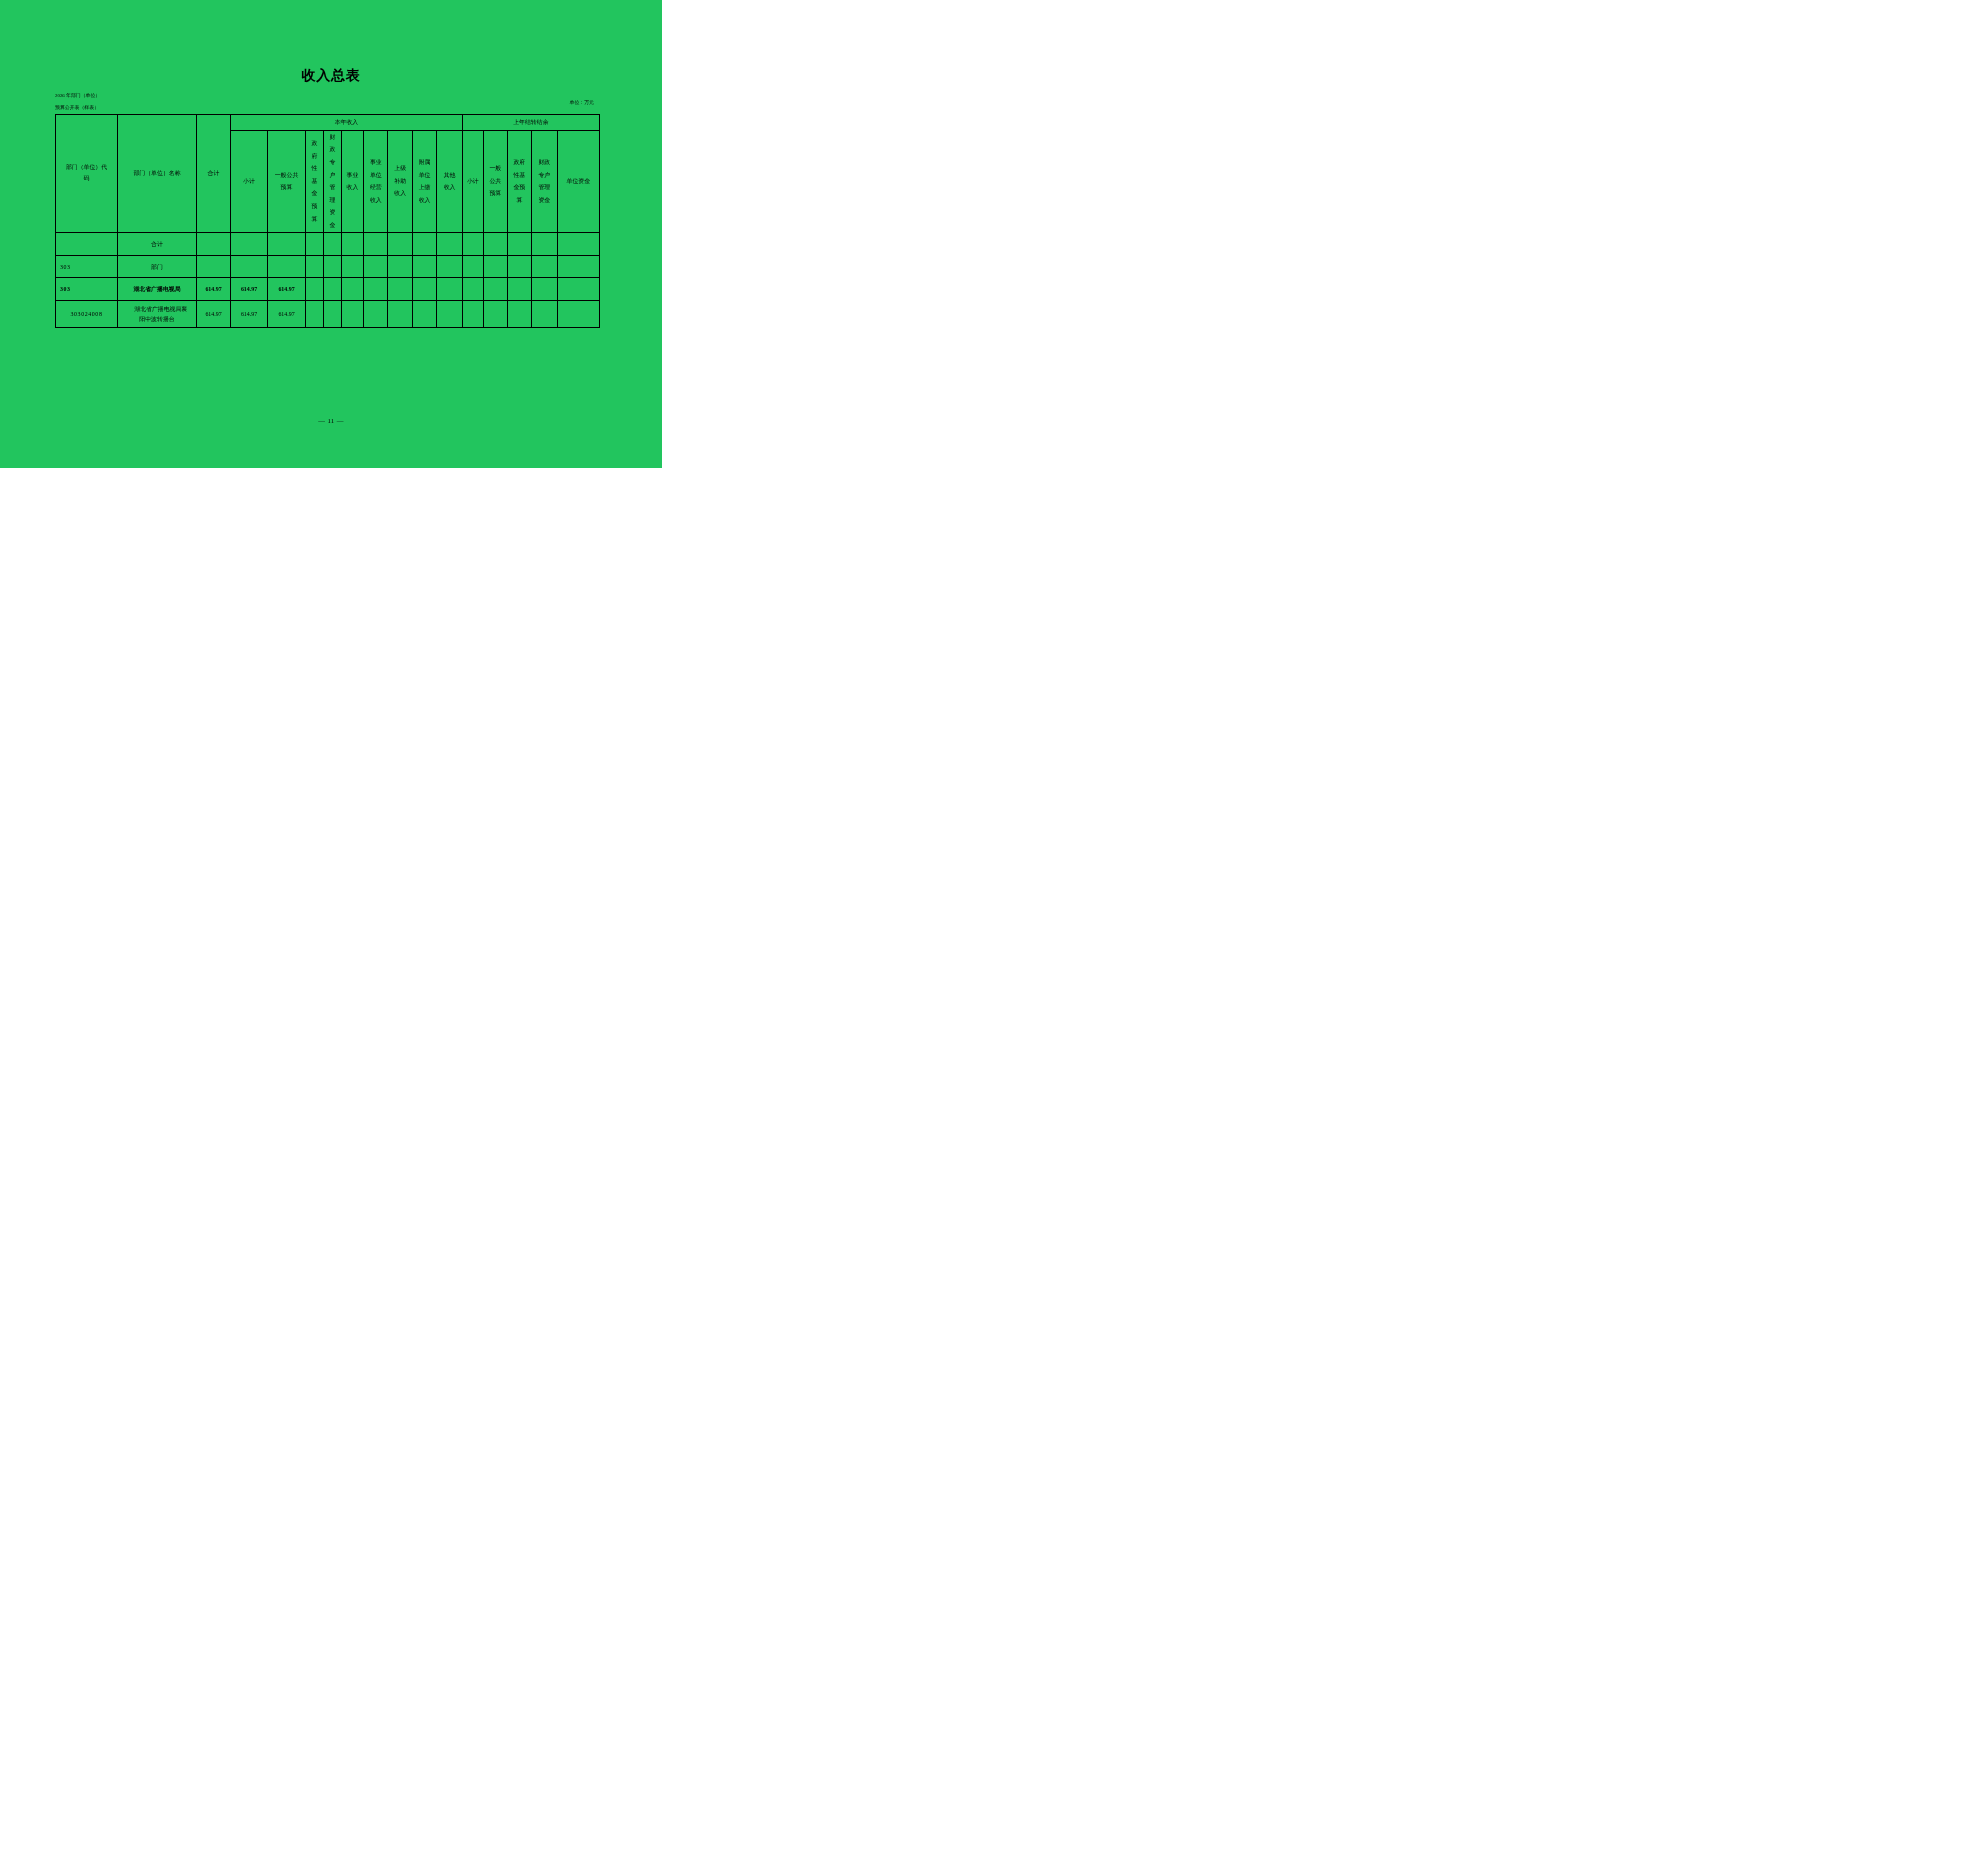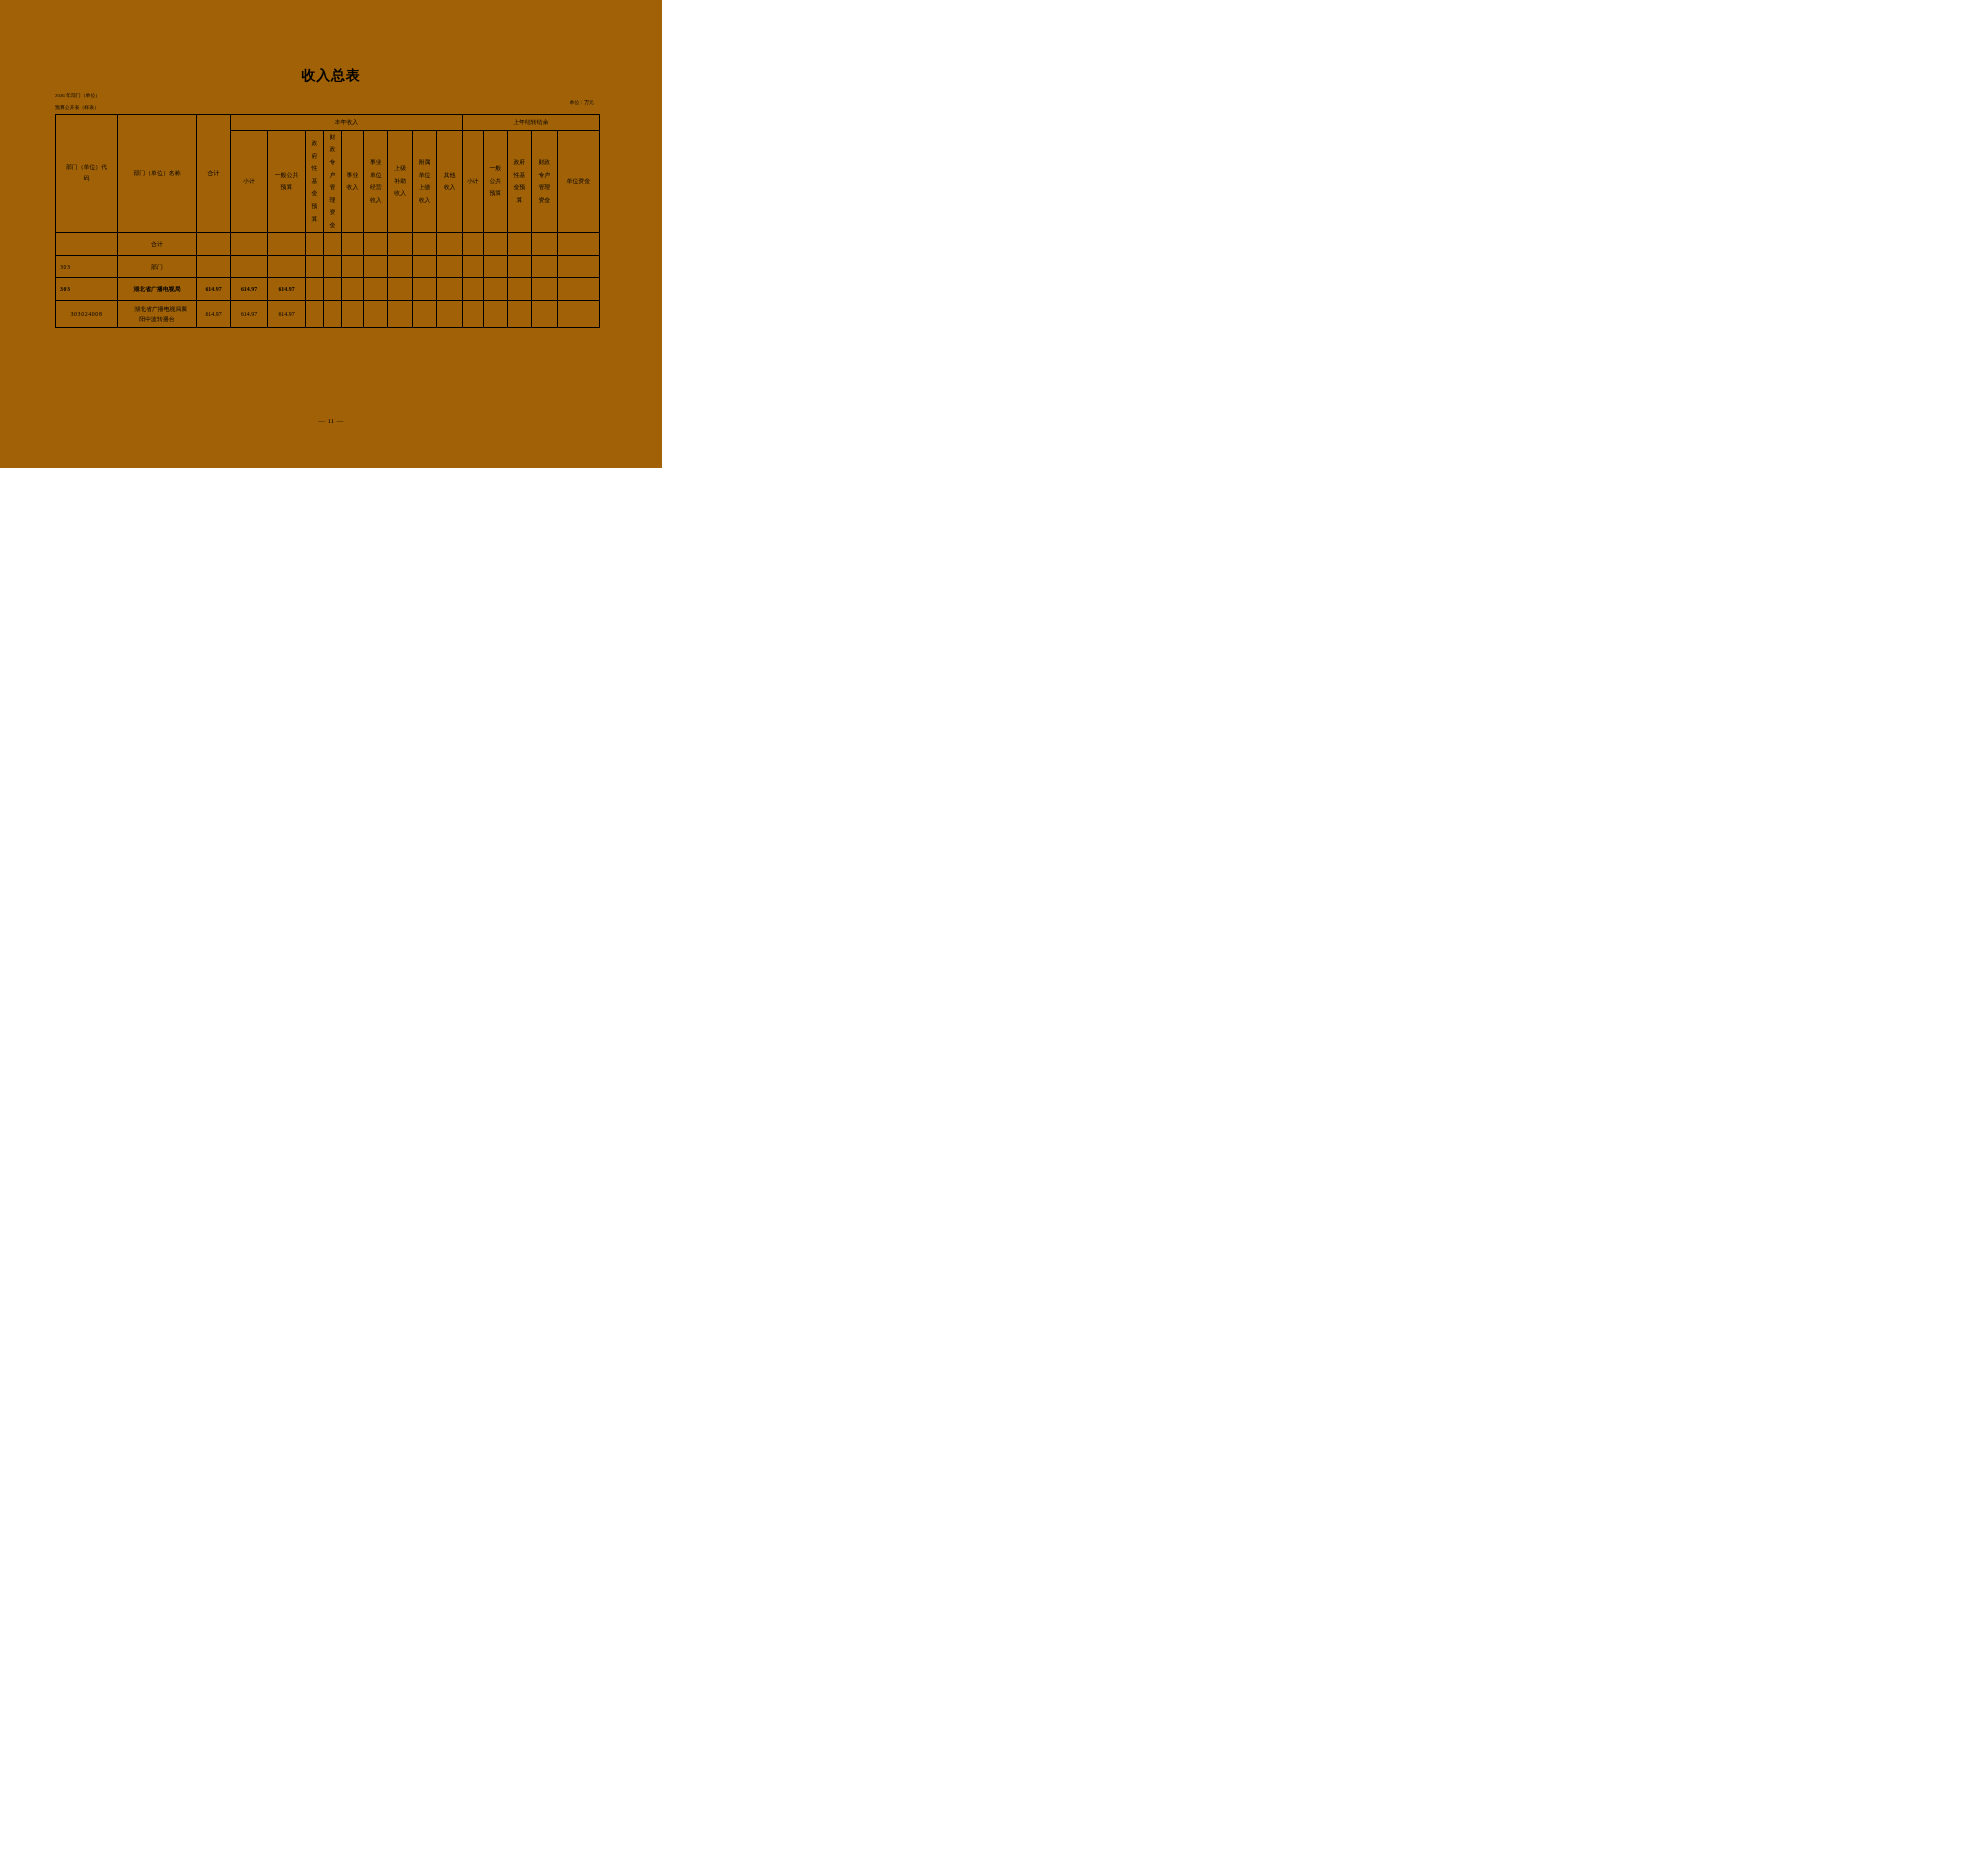--- a/index.html
+++ b/index.html
@@ -1,19 +1,19 @@
 <!DOCTYPE html>
 <html style="font-size:6.3px"><head>
 <meta charset="utf-8">
 <style>
   html,body{margin:0;padding:0;background:#ffffff;}
   .page{
     position:relative;
     width:662px;height:468px;
-    background:#a16207;
+    background:#22c55e;
     color:#000;
     font-family:"Liberation Serif","DejaVu Serif",serif;
     overflow:hidden;
   }
   .title{
     position:absolute;top:67px;left:0;width:100%;
     text-align:center;
     font-family:"Liberation Sans","DejaVu Sans",sans-serif;
     font-weight:bold;
     font-size:14px;line-height:16.5px;letter-spacing:0.8px;

